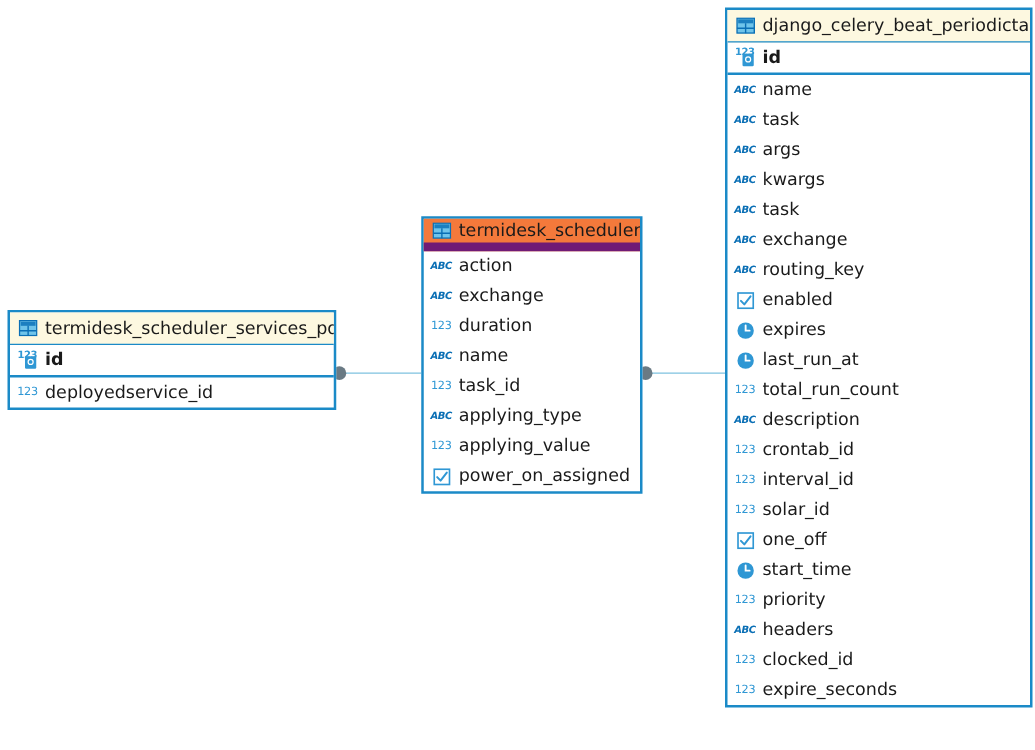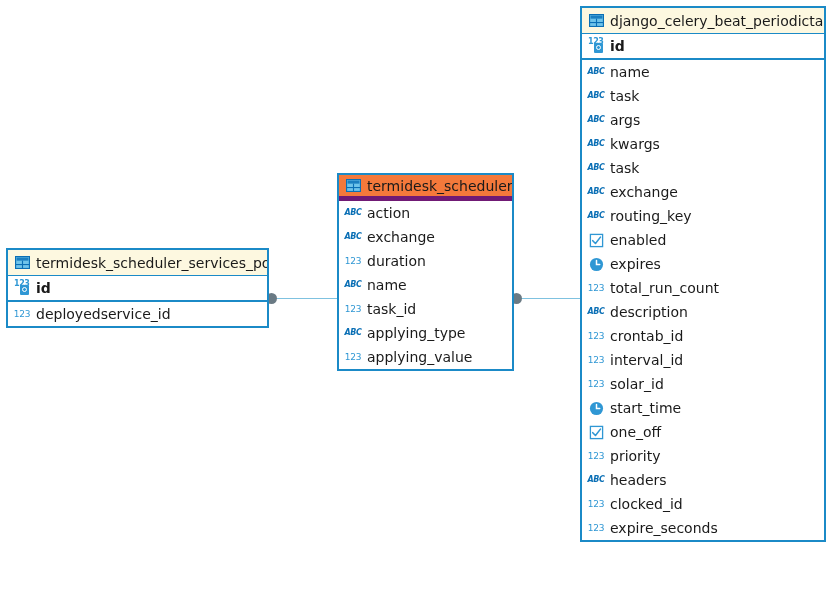--- a/index.html
+++ b/index.html
@@ -60,21 +60,21 @@
     padding: 0 6px;
     background: #fdf8e0;
     border-bottom: 1px solid #1b8ac7;
     font-size: 14px;
     color: #1a1a1a;
     white-space: nowrap;
     overflow: hidden;
   }
   .entity-header.accent {
     background: #f4793b;
-    border-bottom: 5px solid #701a75;
+    border-bottom: 7px solid #701a75;
   }
   .pk-block {
     border-bottom: 2px solid #1b8ac7;
   }
   .field {
     display: flex;
     align-items: center;
     gap: 6px;
     box-sizing: border-box;
     height: 24px;
@@ -239,20 +239,29 @@
             <span class="icon-abc">ABC</span>
           </span>
           <span class="field-label">applying_type</span>
         </div>
         <div class="field">
           <span class="icon">
             <span class="icon-123">123</span>
           </span>
           <span class="field-label">applying_value</span>
         </div>
+        <div class="field">
+          <span class="icon">
+            <svg width="15" height="15" viewBox="0 0 16 16">
+              <rect x="1.5" y="1.5" width="13" height="13" fill="#ffffff" stroke="#2f97d4" stroke-width="1.4"></rect>
+              <path d="M4 8.2 L6.9 11.2 L12.2 4.4" stroke="#2f97d4" stroke-width="1.7" fill="none" stroke-linecap="round" stroke-linejoin="round"></path>
+            </svg>
+          </span>
+          <span class="field-label">power_on_assigned</span>
+        </div>
       </div>
     </div>
     <div class="entity" style="left: 580px; top: 6px; width: 246px;">
       <div class="entity-header">
         <span class="icon">
           <svg width="15" height="13" viewBox="0 0 16 14">
             <rect x="0.5" y="0.5" width="15" height="13" fill="#6fc4ea" stroke="#0a6fb5" stroke-width="1.3"></rect>
             <rect x="1.6" y="1.6" width="12.8" height="3.4" fill="#1b7fc0"></rect>
             <line x1="8" y1="5" x2="8" y2="13.5" stroke="#0a6fb5" stroke-width="1.2"></line>
             <line x1="0.5" y1="9.2" x2="15.5" y2="9.2" stroke="#0a6fb5" stroke-width="1.2"></line>
@@ -327,68 +336,77 @@
           <span class="icon">
             <svg width="15" height="15" viewBox="0 0 16 16">
               <circle cx="8" cy="8" r="7" fill="#2f97d4"></circle>
               <path d="M8 3.6 V8 H11.4" stroke="#ffffff" stroke-width="1.6" fill="none" stroke-linecap="round"></path>
             </svg>
           </span>
           <span class="field-label">expires</span>
         </div>
         <div class="field">
           <span class="icon">
-            <span class="icon-123">123</span>
-          </span>
-          <span class="field-label">total_run_count</span>
-        </div>
-        <div class="field">
-          <span class="icon">
-            <span class="icon-abc">ABC</span>
-          </span>
-          <span class="field-label">description</span>
-        </div>
-        <div class="field">
-          <span class="icon">
-            <span class="icon-123">123</span>
-          </span>
-          <span class="field-label">crontab_id</span>
-        </div>
-        <div class="field">
-          <span class="icon">
-            <span class="icon-123">123</span>
-          </span>
-          <span class="field-label">interval_id</span>
-        </div>
-        <div class="field">
-          <span class="icon">
-            <span class="icon-123">123</span>
-          </span>
-          <span class="field-label">solar_id</span>
-        </div>
-        <div class="field">
-          <span class="icon">
             <svg width="15" height="15" viewBox="0 0 16 16">
               <circle cx="8" cy="8" r="7" fill="#2f97d4"></circle>
               <path d="M8 3.6 V8 H11.4" stroke="#ffffff" stroke-width="1.6" fill="none" stroke-linecap="round"></path>
             </svg>
           </span>
-          <span class="field-label">start_time</span>
+          <span class="field-label">last_run_at</span>
+        </div>
+        <div class="field">
+          <span class="icon">
+            <span class="icon-123">123</span>
+          </span>
+          <span class="field-label">total_run_count</span>
+        </div>
+        <div class="field">
+          <span class="icon">
+            <span class="icon-abc">ABC</span>
+          </span>
+          <span class="field-label">description</span>
+        </div>
+        <div class="field">
+          <span class="icon">
+            <span class="icon-123">123</span>
+          </span>
+          <span class="field-label">crontab_id</span>
+        </div>
+        <div class="field">
+          <span class="icon">
+            <span class="icon-123">123</span>
+          </span>
+          <span class="field-label">interval_id</span>
+        </div>
+        <div class="field">
+          <span class="icon">
+            <span class="icon-123">123</span>
+          </span>
+          <span class="field-label">solar_id</span>
         </div>
         <div class="field">
           <span class="icon">
             <svg width="15" height="15" viewBox="0 0 16 16">
               <rect x="1.5" y="1.5" width="13" height="13" fill="#ffffff" stroke="#2f97d4" stroke-width="1.4"></rect>
               <path d="M4 8.2 L6.9 11.2 L12.2 4.4" stroke="#2f97d4" stroke-width="1.7" fill="none" stroke-linecap="round" stroke-linejoin="round"></path>
             </svg>
           </span>
           <span class="field-label">one_off</span>
         </div>
         <div class="field">
           <span class="icon">
+            <svg width="15" height="15" viewBox="0 0 16 16">
+              <circle cx="8" cy="8" r="7" fill="#2f97d4"></circle>
+              <path d="M8 3.6 V8 H11.4" stroke="#ffffff" stroke-width="1.6" fill="none" stroke-linecap="round"></path>
+            </svg>
+          </span>
+          <span class="field-label">start_time</span>
+        </div>
+        <div class="field">
+          <span class="icon">
             <span class="icon-123">123</span>
           </span>
           <span class="field-label">priority</span>
         </div>
         <div class="field">
           <span class="icon">
             <span class="icon-abc">ABC</span>
           </span>
           <span class="field-label">headers</span>
         </div>

